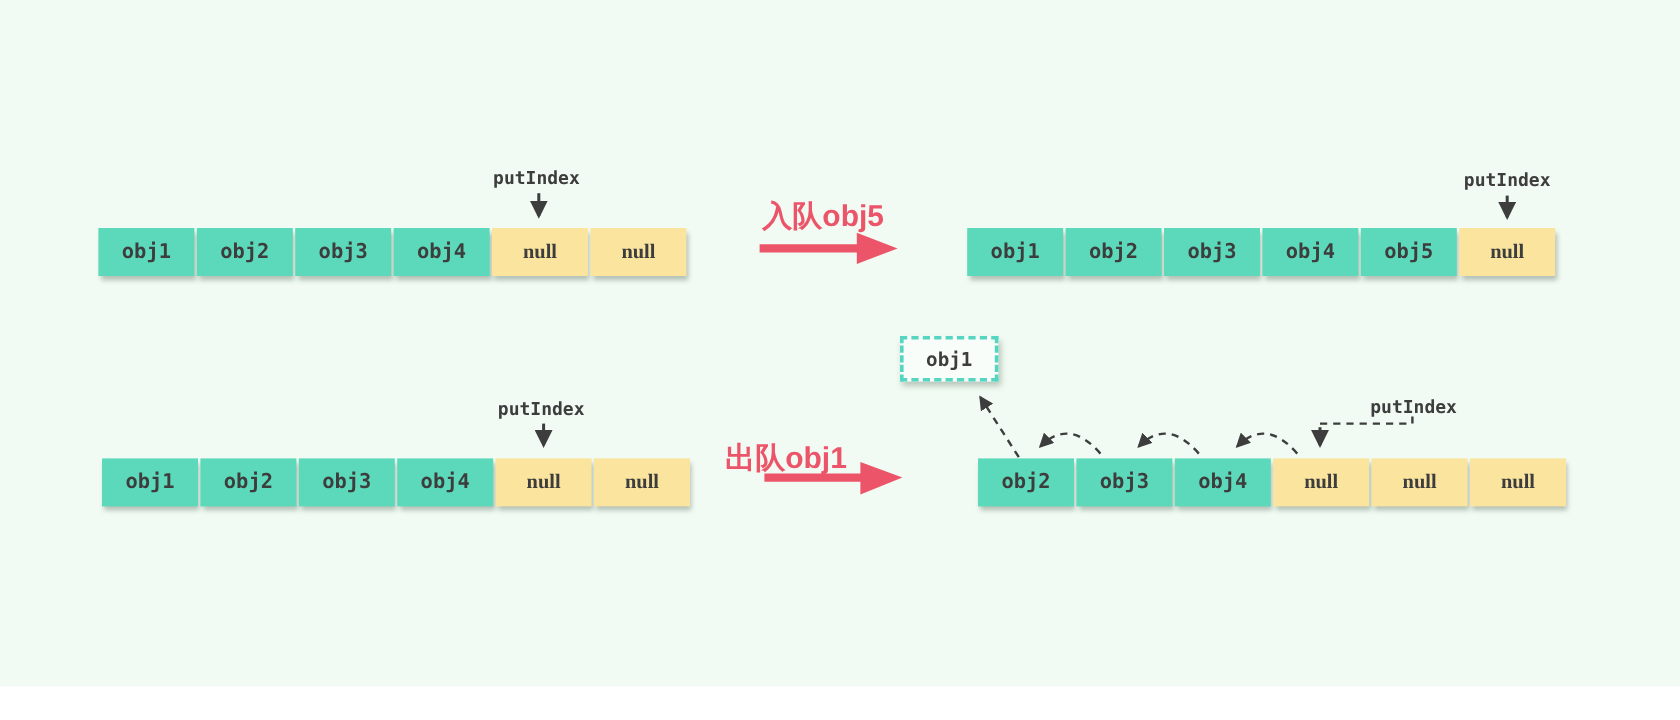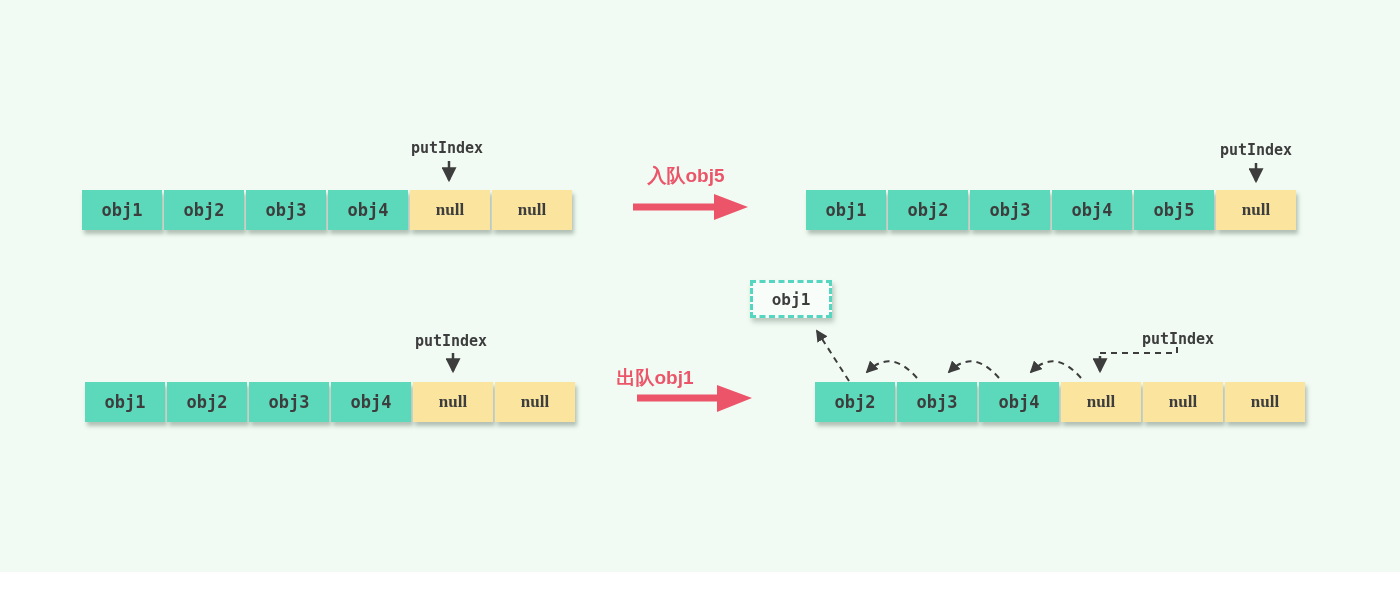--- a/index.html
+++ b/index.html
@@ -20,21 +20,21 @@
   .cell.filled{background:var(--cell-filled,#5cd9ba);}
   .cell.empty{background:var(--cell-empty,#fae49e);font-family:Liberation Serif, serif;}
 
   .put-label{
     position:absolute; transform:translateX(-50%);
     font-family:"DejaVu Sans Mono","Liberation Mono",monospace;
     font-weight:bold; font-size:15px; color:var(--cell-text,#3d3d3d); white-space:nowrap;
   }
   .op-label{
     position:absolute; transform:translateX(-50%);
-    font-size:19px; font-weight:bold; color:var(--arrow-red,#ec5569); white-space:nowrap;
+    font-size:25px; font-weight:bold; color:var(--arrow-red,#ec5569); white-space:nowrap;
   }
   .removed-box{
     position:absolute; left:750px; top:280px; width:76px; height:32px;
     border:3px dashed var(--dashed-box-border,#55d6c0);
     background:#f8fdf9; box-shadow:2px 4px 5px rgba(100,120,105,0.4);
     display:flex; align-items:center; justify-content:center;
     font-family:"DejaVu Sans Mono","Liberation Mono",monospace;
     font-weight:bold; font-size:16px; color:var(--cell-text,#3d3d3d);
   }
   .wm-url{

